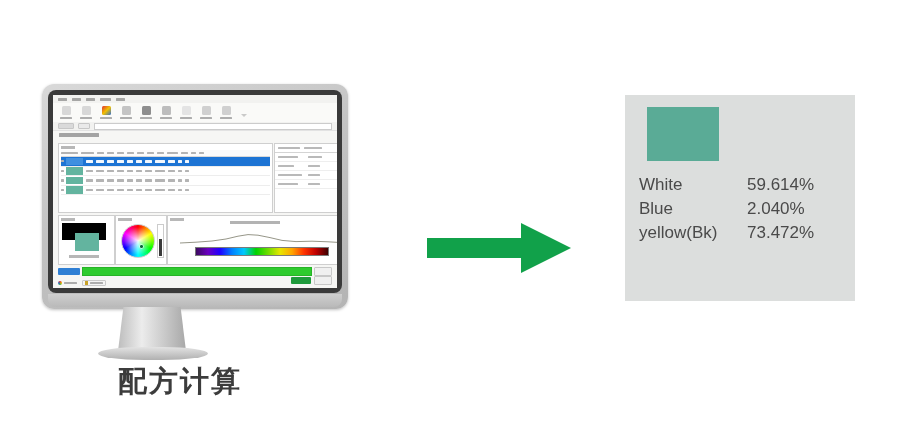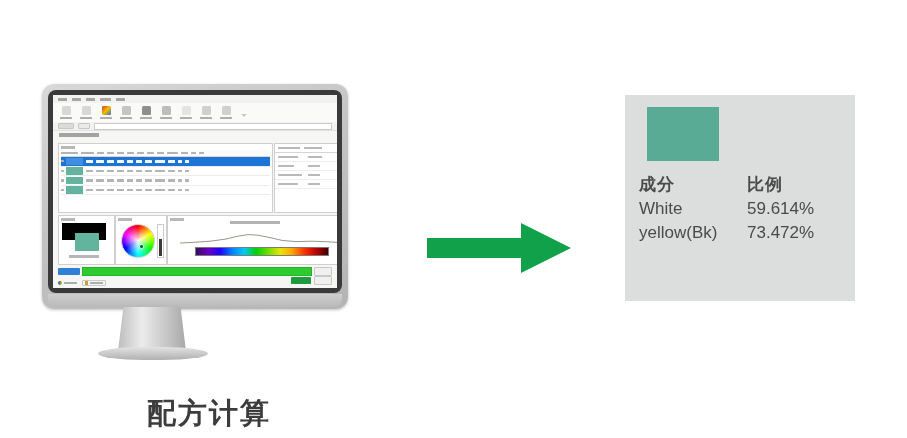--- a/index.html
+++ b/index.html
@@ -64,22 +64,22 @@
     position:absolute;left:118px;top:307px;width:68px;height:44px;
     background:linear-gradient(90deg,#bdbdbd,#ececec 35%,#c8c8c8 70%,#a8a8a8);
     clip-path:polygon(8% 0,92% 0,100% 100%,0 100%);
   }
   .base{
     position:absolute;left:98px;top:347px;width:110px;height:13px;
     border-radius:50%/60%;
     background:linear-gradient(180deg,#e3e3e3,#b0b0b0);
   }
   .caption{
-    position:absolute;left:56px;top:362px;width:306px;text-align:center;
-    font-size:29px;color:#3c3c3c;font-weight:600;letter-spacing:2px;margin-top:32px;
+    position:absolute;left:27px;top:362px;width:306px;text-align:center;
+    font-size:29px;color:#3c3c3c;font-weight:600;letter-spacing:2px;
   }
 
   
   .app{position:absolute;inset:0;background:#f6f6f4;font-size:3.2px;color:#555;}
   .menubar{position:absolute;left:0;top:0;right:0;height:8px;background:#f2f2f0;
            border-bottom:.5px solid #ddd;display:flex;align-items:center;gap:5px;padding:0 5px;}
   .menu-item{height:3px;background:#8c8c8c;opacity:.75;border-radius:.5px;}
   .toolbar{position:absolute;left:0;top:8px;right:0;height:19px;background:#fafaf8;
            border-bottom:.5px solid #e0e0e0;display:flex;align-items:flex-start;gap:6px;padding:3px 6px 0;}
   .tb-btn{width:14px;display:flex;flex-direction:column;align-items:center;gap:1.5px;}
@@ -387,27 +387,27 @@
   <div class="caption">配方计算</div>
 
   <svg class="arrow" width="150" height="60" viewBox="0 0 150 60">
     <path d="M2,20 L96,20 L96,5 L146,30 L96,55 L96,40 L2,40 Z" fill="#11a14a"></path>
   </svg>
 
   <div class="result-card">
     <div class="swatch"></div>
     <table class="res-table">
       <tbody>
-          <tr class="head">
-        <td class="c0">成分</td>
-        <td>比例</td>
-      </tr>
       <tr>
         <td class="c0">White</td>
         <td>59.614%</td>
+      </tr>
+      <tr>
+        <td class="c0">Blue</td>
+        <td>2.040%</td>
       </tr>
       <tr>
         <td class="c0">yellow(Bk)</td>
         <td>73.472%</td>
       </tr>
     </tbody>
       </table>
   </div>
 
 </div>

